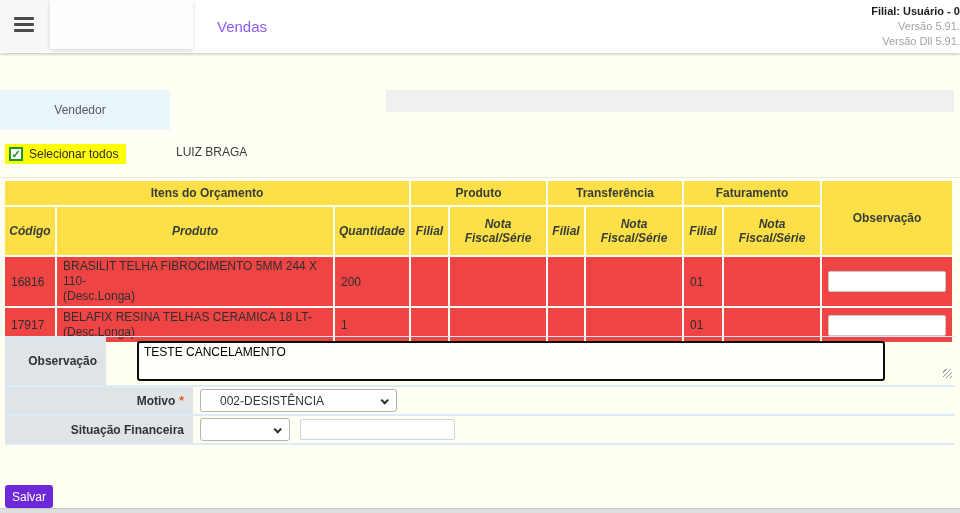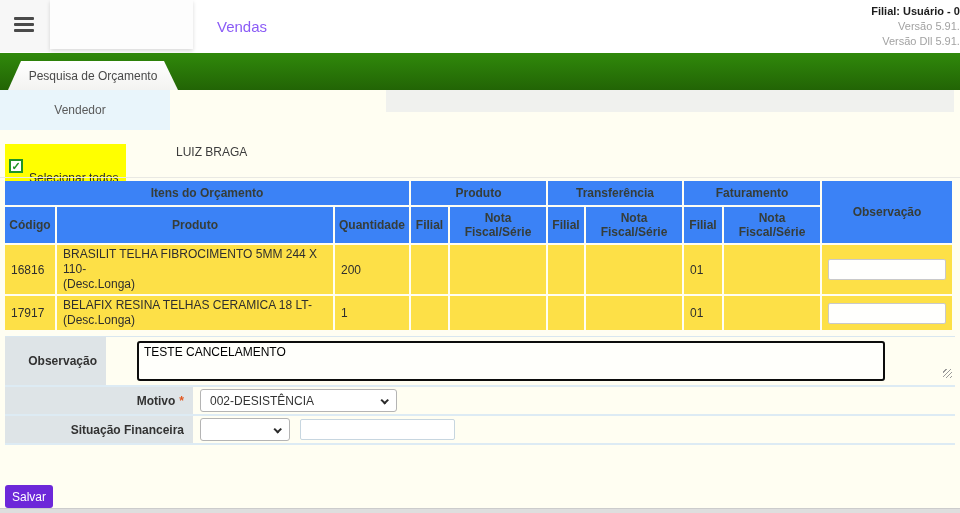--- a/index.html
+++ b/index.html
@@ -37,32 +37,32 @@
                 text-align:center; font-size:12px; color:#5a5a5a; }
   .vend-value { position:absolute; top:90px; left:176px; height:40px; line-height:40px;
                 font-size:12px; color:#3d3d3d;margin-top:42px; }
 
   
   .select-all { position:absolute; left:5px; top:144px; background:#ffff00;
                 display:flex; align-items:center; gap:6px; padding:3px 8px 3px 4px; cursor:pointer; }
   .checkbox { width:14px; height:14px; background:#ffffff; border:2px solid #1f9427;
               color:#1f9427; font-size:11px; font-weight:bold; line-height:10px;
               display:flex; align-items:center; justify-content:center; }
-  .select-all-label { font-size:12px; color:#2c2c2c;margin-top:24px; }
+  .select-all-label { font-size:12px; color:#2c2c2c; }
 
   .table-top-line { position:absolute; top:177px; left:0; width:960px; border-top:1px solid #e9e9e4; }
 
   
   .table-wrap { position:absolute; left:3px; top:179px; }
   table.items { border-collapse:separate; border-spacing:2px; }
-  table.items th { background:#3b82f6; color:#363d39; font-size:12px; font-weight:bold;
+  table.items th { background:#fde047; color:#363d39; font-size:12px; font-weight:bold;
                    text-align:center; padding:2px 4px; }
   tr.group-row th { height:24px; }
-  tr.sub-row th { height:36px; }
-  table.items td { background:#fde047; font-size:12px; color:#2e2e2e; padding:2px 6px;
+  tr.sub-row th { height:48px;font-style:italic; }
+  table.items td { background:#ef4444; font-size:12px; color:#2e2e2e; padding:2px 6px;
                    vertical-align:middle; height:34px; }
   td.obs-cell { text-align:center; }
   .obs-input { width:118px; height:21px; border:1px solid #c9c9c9; border-radius:2px;
                background:#fffffd; font-size:12px; padding:0 3px; }
   .prod-line { line-height:15px; }
 
   
   .form { position:absolute; left:5px; top:336px; width:950px; border-top:1px solid #d9e7f0; }
   .form-row { display:flex; align-items:center; border-bottom:2px solid #ddebf4; }
   .form-label { width:188px; align-self:stretch; background:#dee4e7;
@@ -72,21 +72,21 @@
   .form-content { flex:1; padding:4px 0 4px 7px; display:flex; align-items:center; }
   .ta-wrap { position:relative; width:842px;padding-left:24px; }
   textarea.obs-textarea { width:748px; height:40px; border:2px solid #0c0c0c; border-radius:3px;
                 background:#fffffb; font-family:"Liberation Sans", sans-serif;
                 font-size:12px; padding:2px 5px; resize:none; display:block; }
   .resize-handle { position:absolute; right:3px; bottom:3px; width:9px; height:9px;
                    background:repeating-linear-gradient(135deg, transparent 0 2px, #9a9a9a 2px 3px);
                    pointer-events:none; }
   .fake-select { height:23px; background:#ffffff; border:1px solid #b4b4b4; border-radius:3px;
                  display:flex; align-items:center; justify-content:space-between;
-                 padding:0 9px 0 9px; font-size:12px; color:#333; cursor:pointer; }
+                 padding:0 9px 0 19px; font-size:12px; color:#333; cursor:pointer; }
   .sel-motivo { width:197px; }
   .sel-small { width:90px; }
   .chevron-down-icon { width:6px; height:6px; border-right:2px solid #2b2b2b; border-bottom:2px solid #2b2b2b;
              transform:rotate(45deg) translateY(-1px); flex:none; }
   .text-input { width:155px; height:21px; margin-left:10px; border:1px solid #c7d6e0;
                 border-radius:2px; background:#ffffff; font-size:12px; padding:0 4px; }
   .row-obs { height:50px; }
   .row-motivo { height:29px; }
   .row-fin { height:29px; }
   .row-fis { height:28px; }
@@ -112,23 +112,20 @@
         <div class="bar"></div>
     </div>
     <div class="app-title">Vendas</div>
     <div class="header-right">
       <div class="hr-main">Filial: Usuário - 01</div>
       <div class="hr-sub">Versão 5.91.3</div>
       <div class="hr-sub">Versão Dll 5.91.3</div>
     </div>
   </div>
 
-  <div class="greenbar">
-    <div class="tab">Pesquisa de Orçamento</div>
-  </div>
 
   <div class="vend-panel"></div>
   <div class="grey-block"></div>
   <div class="vend-label">Vendedor</div>
   <div class="vend-value">LUIZ BRAGA</div>
 
   <div class="select-all">
     <span class="checkbox">✓</span>
     <span class="select-all-label">Selecionar todos</span>
   </div>

